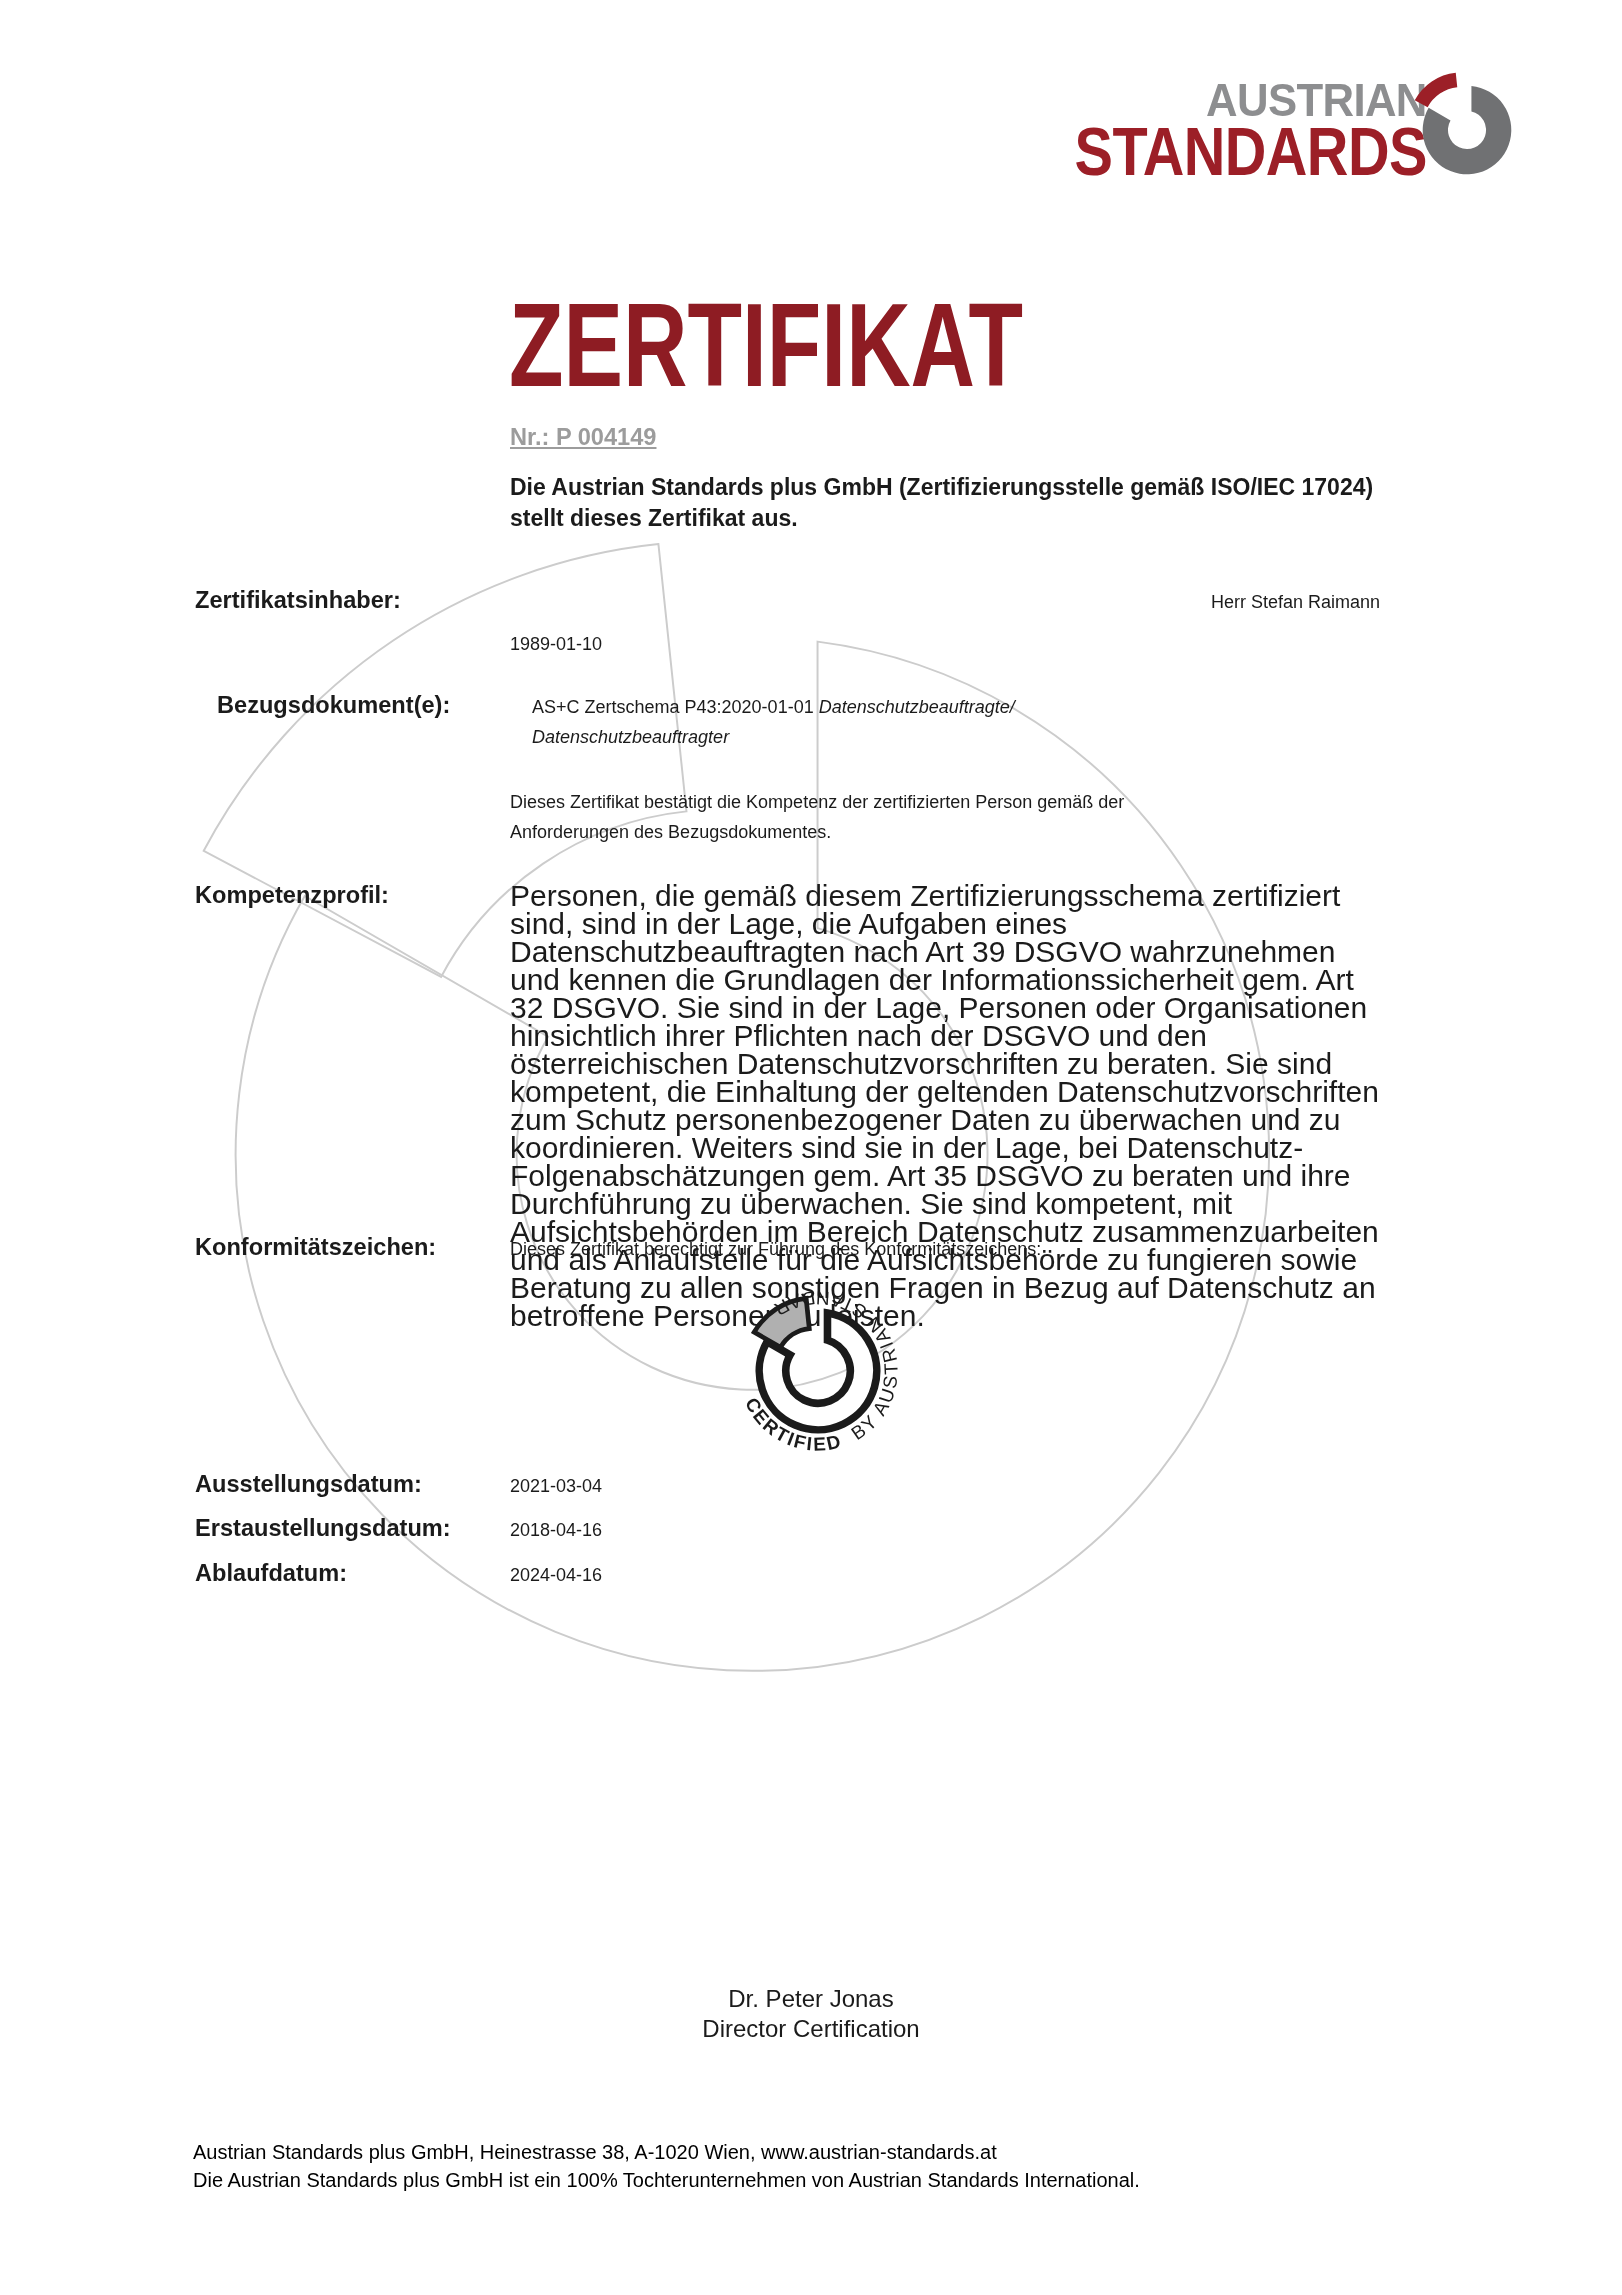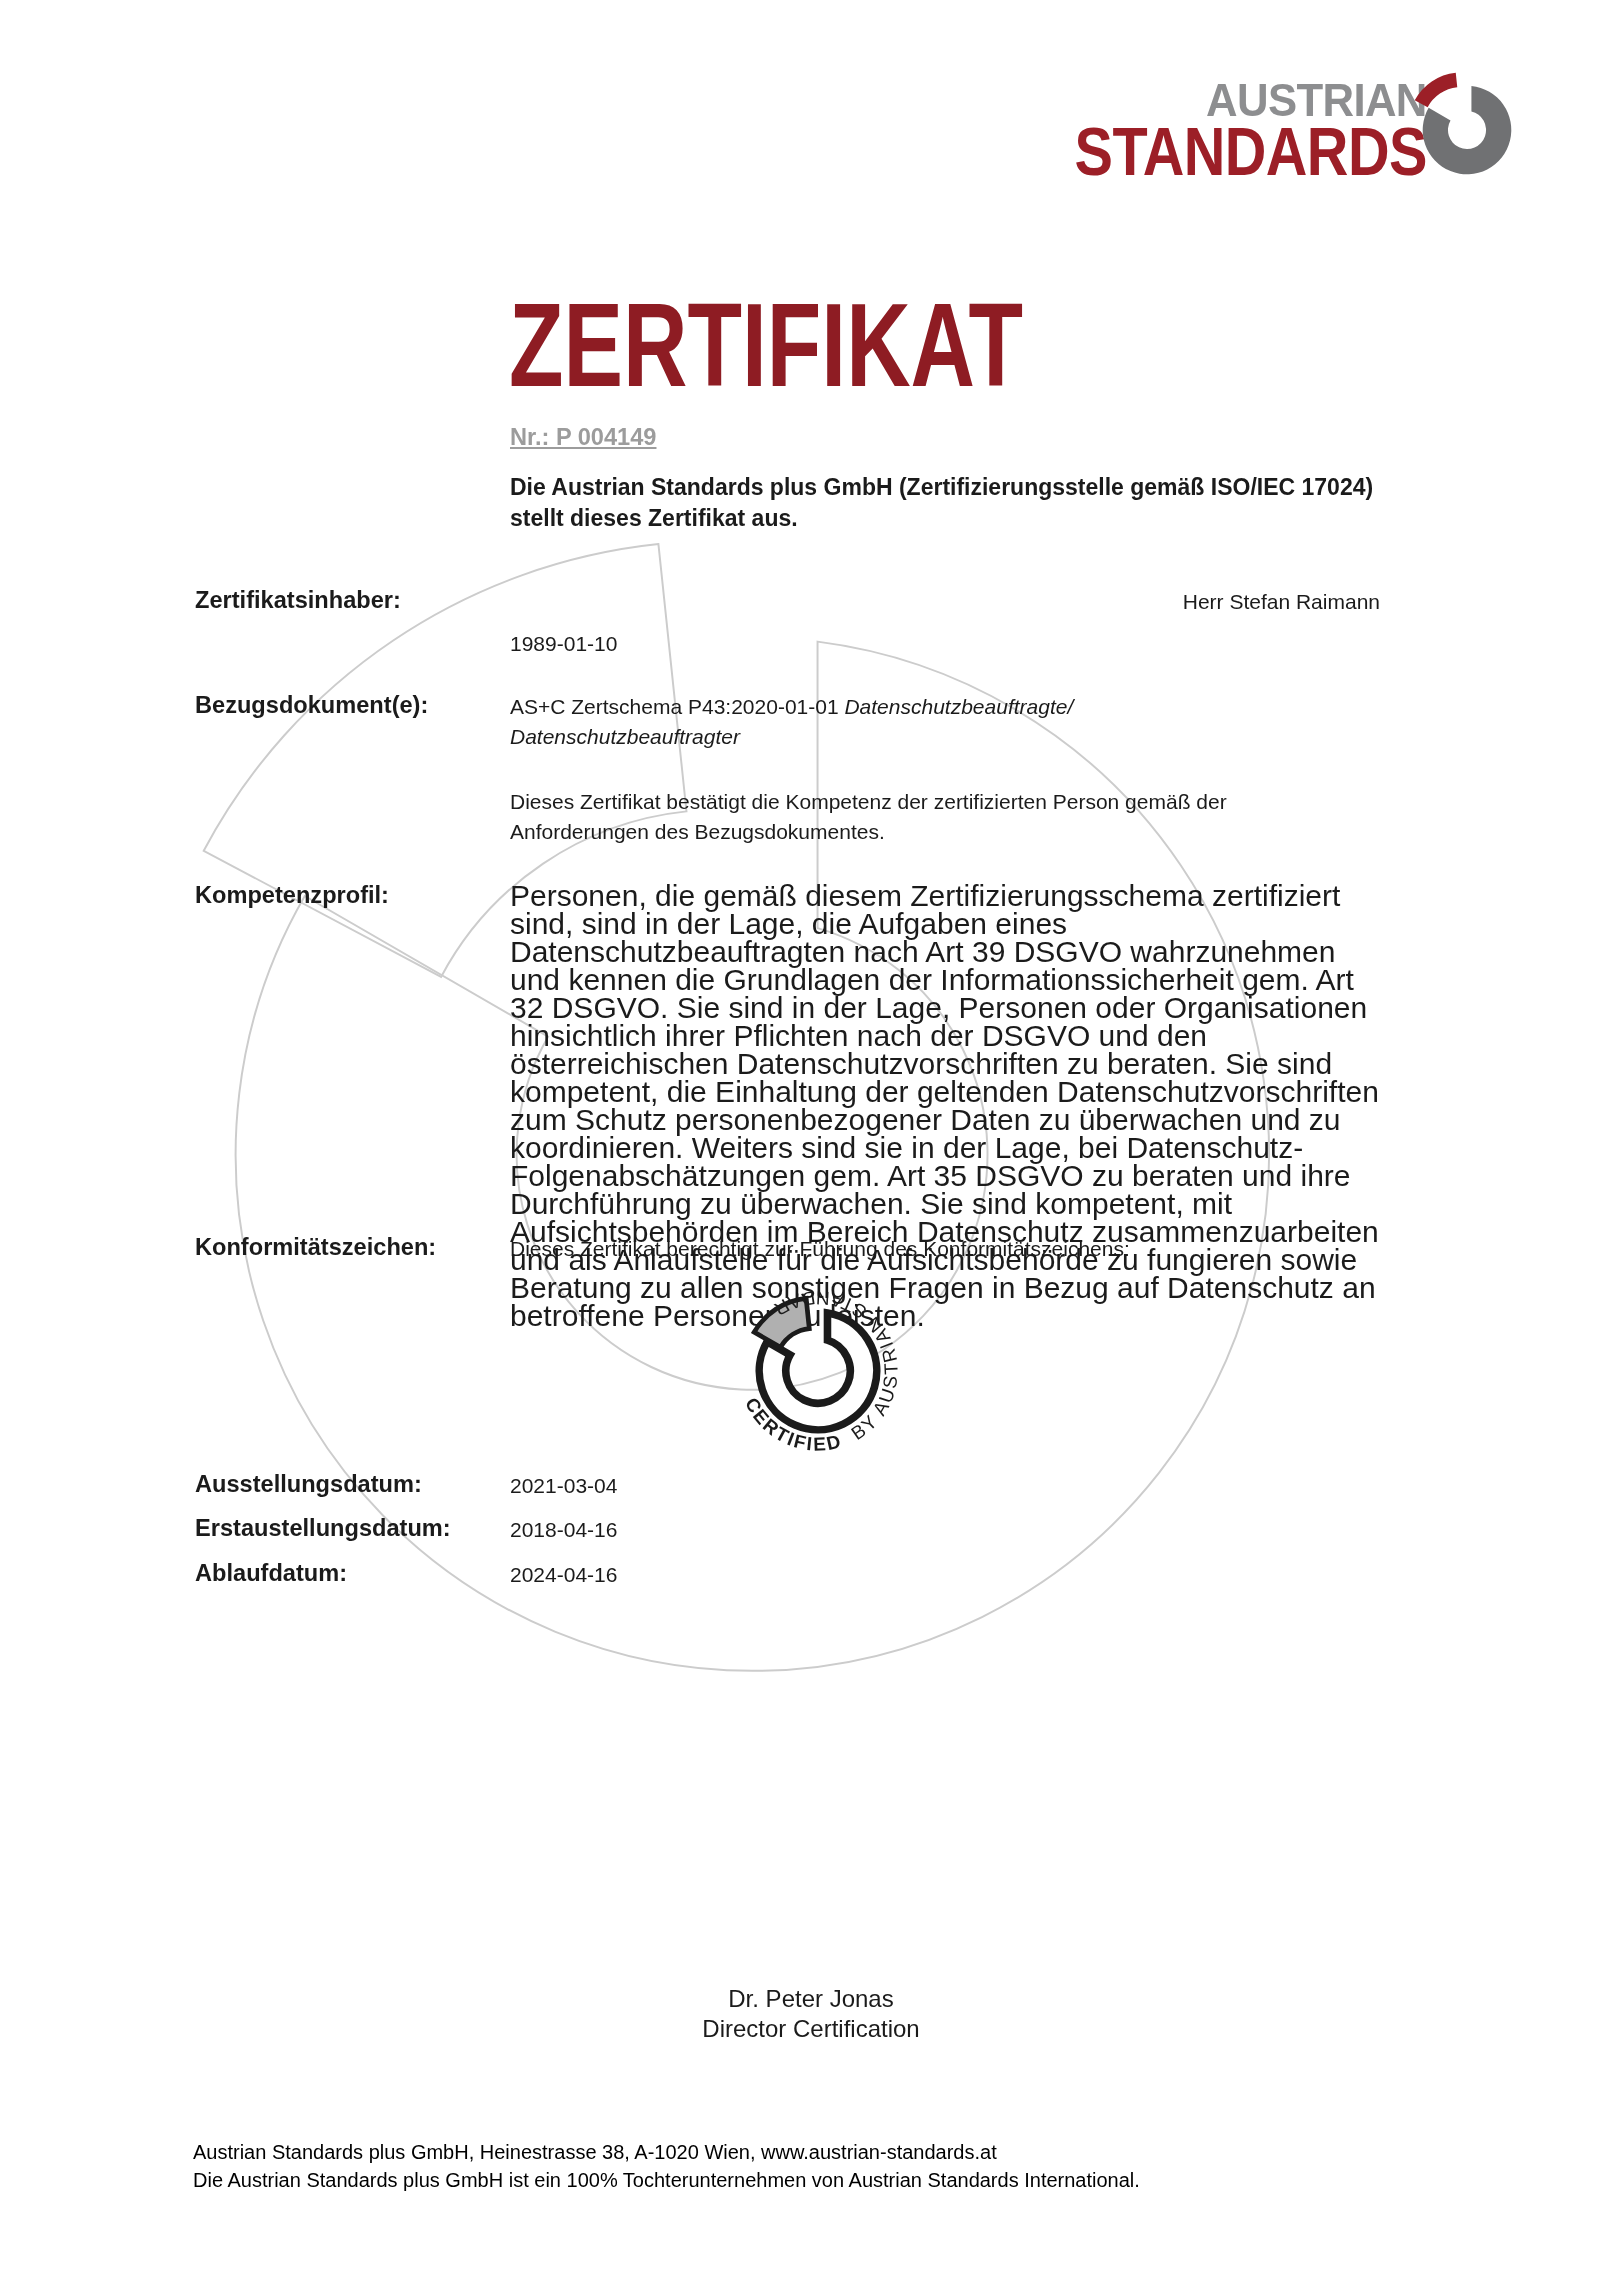--- a/index.html
+++ b/index.html
@@ -16,23 +16,23 @@
   .logo-line2{font-weight:bold; font-size:69px; line-height:64px; color:#9c1f27; letter-spacing:-0.7px;
               transform:scaleX(0.835); transform-origin:right center;}
   #logo-icon{position:absolute; left:1405px; top:68px;}
   
   #title{position:absolute; left:509px; top:285px; font-size:119px; line-height:1; font-weight:bold;
          color:#8e1c23; letter-spacing:0; transform:scaleX(0.75); transform-origin:left top; white-space:nowrap;}
   #cert-number{position:absolute; left:510px; top:424px; font-size:23.6px; font-weight:bold; color:#9c9c9c;text-decoration:underline;}
   #intro{position:absolute; left:510px; top:472px; width:890px; font-size:23px; font-weight:bold; line-height:31px;}
   
   .field-label{position:absolute; left:195px; font-size:23.6px; font-weight:bold; white-space:nowrap;}
-  .field-value{position:absolute; left:510px; font-size:21px; line-height:30px; width:870px;}
+  .field-value{position:absolute; left:510px; font-size:18px; line-height:30px; width:870px;}
   .r1{top:587px;text-align:right;} .r1b{top:629px;}
-  .r2{top:692px;} .r2note{top:787px;}
+  .r2{top:692px;margin-left:22px;} .r2note{top:787px;}
   .r3{top:882px;}
   .competence{font-size:30px; line-height:28px; width:870px; text-align:left;}
   .r4{top:1234px;}
   .d1{top:1471px;} .d2{top:1515px;} .d3{top:1560px;}
   em{font-style:italic;}
   
   #mark{position:absolute; left:710px; top:1263px;}
   #mark text{font-family:"Liberation Sans","DejaVu Sans",sans-serif;}
   
   #signature{position:absolute; left:0; top:1972px; width:1622px; text-align:center; font-size:24px; line-height:30px;margin-top:12px;}

